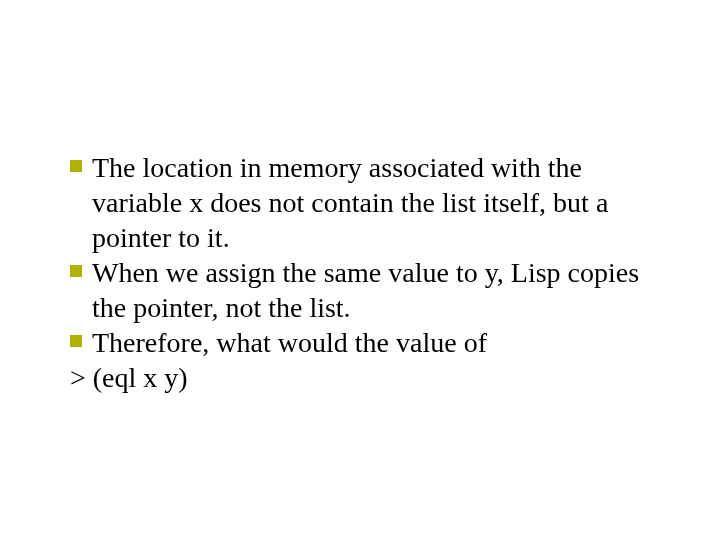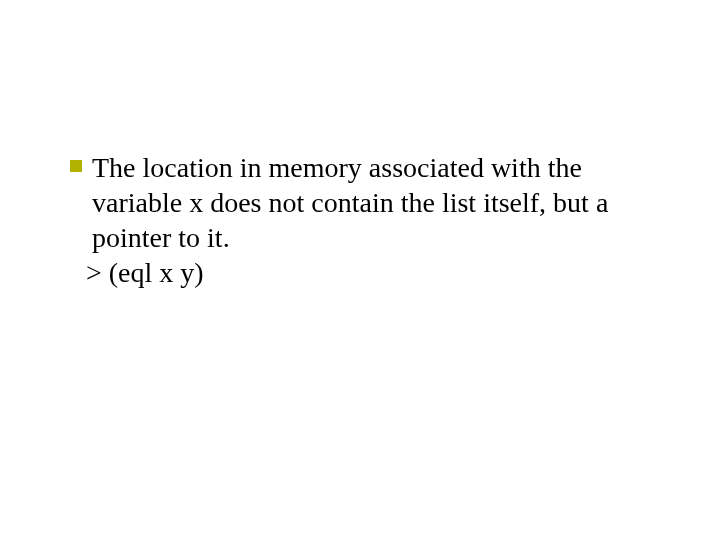--- a/index.html
+++ b/index.html
@@ -36,36 +36,51 @@
     padding-top: 10px;
   }
   .bullet svg {
     display: block;
   }
   .text {
     flex: 1;
   }
   .plain {
     padding-left: 0;
-    margin-left: 16px;
   }
 </style>
 </head>
 <body>
 
 <div class="slide">
   <div class="content">
 
     <div class="item">
       <span class="bullet">
         <svg width="12" height="12">
             <rect x="0" y="0" width="12" height="12" fill="#b2b200"></rect>
           </svg>
       </span>
       <span class="text">The location in memory associated with the variable x does not contain the list itself, but a pointer to it.</span>
     </div>
 
+    <div class="item">
+      <span class="bullet">
+        <svg width="12" height="12">
+            <rect x="0" y="0" width="12" height="12" fill="#b2b200"></rect>
+          </svg>
+      </span>
+      <span class="text">When we assign the same value to y, Lisp copies the pointer, not the list.</span>
+    </div>
 
+    <div class="item">
+      <span class="bullet">
+        <svg width="12" height="12">
+            <rect x="0" y="0" width="12" height="12" fill="#b2b200"></rect>
+          </svg>
+      </span>
+      <span class="text">Therefore,  what would the value of</span>
+    </div>
 
     <div class="plain">&gt;  (eql  x  y)</div>
 
   </div>
 </div>
 
 </body></html>

